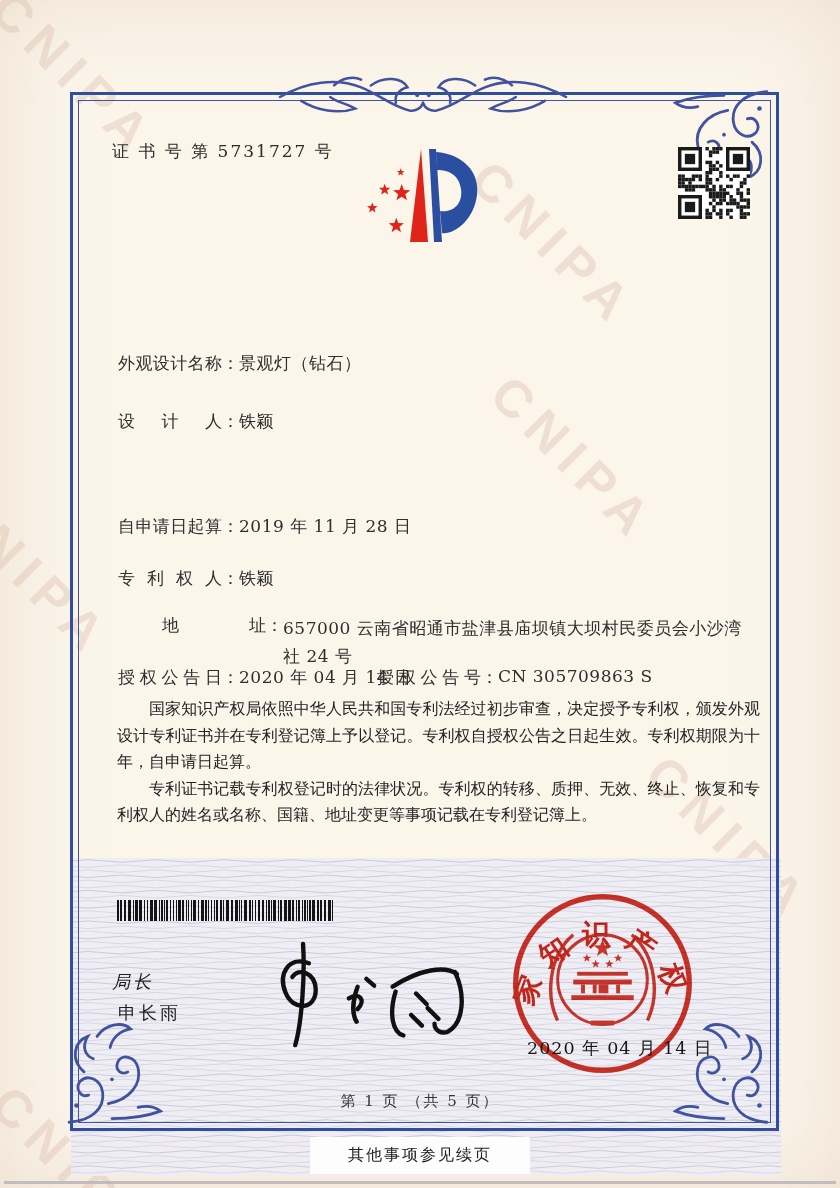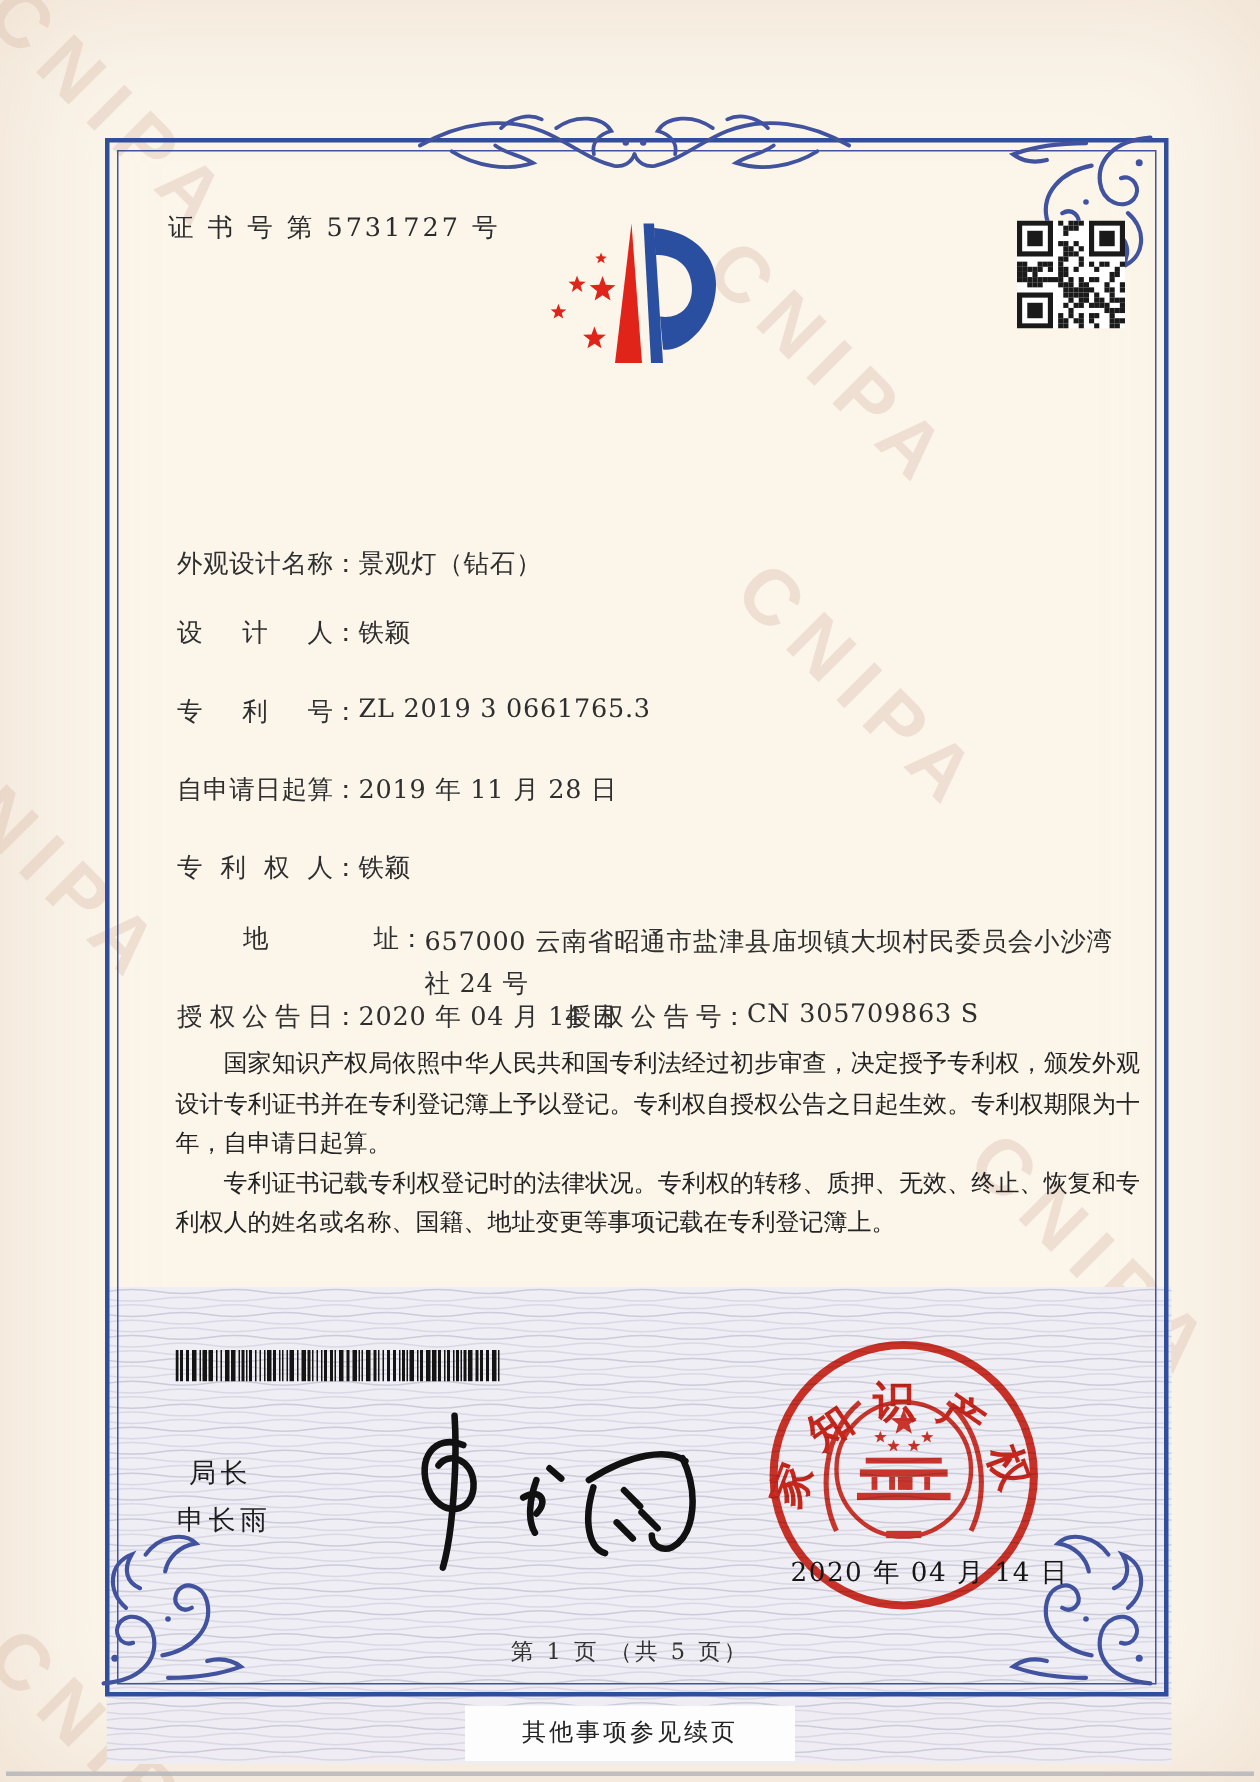--- a/index.html
+++ b/index.html
@@ -39,21 +39,21 @@
   .flabel{display:inline-block; width:104px; text-align:justify; text-align-last:justify;
     text-justify:inter-character; vertical-align:top;}
   .fcolon{display:inline-block; width:17px; vertical-align:top;}
   .fval{display:inline-block; vertical-align:top; letter-spacing:.5px;}
   .fval.wide{white-space:normal; width:466px; line-height:28px;}
   .grant-right{position:absolute; left:259px; top:0;}
   .paras{position:absolute; left:117px; top:696px; width:643px; z-index:4;
     font-size:16px; line-height:26.5px; text-align:justify; color:#232323;}
   .paras p{margin:0; text-indent:2em;}
   .barcode{position:absolute; left:117px; top:900px; z-index:4;}
-  .signer-role{position:absolute; left:126px; top:970px; z-index:4; font-size:18px; letter-spacing:3px; color:#1e1e1e;}
+  .signer-role{position:absolute; left:112px; top:970px; z-index:4; font-size:18px; letter-spacing:3px; color:#1e1e1e;font-style:italic;}
   .signer-name{position:absolute; left:118px; top:1001px; z-index:4; font-size:18px; letter-spacing:3px; color:#1e1e1e;}
   .signature{position:absolute; left:248px; top:938px; z-index:4;}
   .seal{position:absolute; left:505px; top:886px; z-index:5; mix-blend-mode:multiply;}
   .seal-date{position:absolute; left:527px; top:1036px; z-index:6; font-size:17.5px;
     letter-spacing:1px; color:#161616; white-space:nowrap;}
   .page-num{position:absolute; left:0; right:0; top:1092px; z-index:4; text-align:center;
     font-size:15px; letter-spacing:2px; color:#333;}
   .continuation{position:absolute; left:50%; transform:translateX(-50%); top:1137px; z-index:4;
     background:#fdfdfd; padding:8px 38px; font-size:16px; letter-spacing:2px; color:#222; white-space:nowrap;}
   .scan-edge{position:absolute; left:4px; top:1181px; width:832px; height:2.5px;
@@ -322,28 +322,25 @@
       <rect x="65.14285714285714" y="65.14285714285714" width="3.4285714285714284" height="3.4285714285714284" fill="#1a1a1a"></rect>
       <rect x="68.57142857142857" y="65.14285714285714" width="3.4285714285714284" height="3.4285714285714284" fill="#1a1a1a"></rect>
       <rect x="27.428571428571427" y="68.57142857142857" width="3.4285714285714284" height="3.4285714285714284" fill="#1a1a1a"></rect>
       <rect x="30.857142857142854" y="68.57142857142857" width="3.4285714285714284" height="3.4285714285714284" fill="#1a1a1a"></rect>
       <rect x="41.14285714285714" y="68.57142857142857" width="3.4285714285714284" height="3.4285714285714284" fill="#1a1a1a"></rect>
       <rect x="51.42857142857142" y="68.57142857142857" width="3.4285714285714284" height="3.4285714285714284" fill="#1a1a1a"></rect>
       <rect x="61.71428571428571" y="68.57142857142857" width="3.4285714285714284" height="3.4285714285714284" fill="#1a1a1a"></rect>
       <rect x="65.14285714285714" y="68.57142857142857" width="3.4285714285714284" height="3.4285714285714284" fill="#1a1a1a"></rect>
     </svg>
 
-  <div class="frow" style="top:364px;">
+  <div class="frow" style="top:352px;">
     <span class="flabel">外观设计名称</span><span class="fcolon">：</span><span class="fval">景观灯（钻石）</span>
   </div>
   <div class="frow" style="top:410px;">
     <span class="flabel">设计人</span><span class="fcolon">：</span><span class="fval">铁颖</span>
-  </div>
-  <div class="frow" style="top:463px;">
-    <span class="flabel">专利号</span><span class="fcolon">：</span><span class="fval">ZL 2019 3 0661765.3</span>
   </div>
   <div class="frow" style="top:515px;">
     <span class="flabel">自申请日起算</span><span class="fcolon">：</span><span class="fval">2019 年 11 月 28 日</span>
   </div>
   <div class="frow" style="top:567px;">
     <span class="flabel">专利权人</span><span class="fcolon">：</span><span class="fval">铁颖</span>
   </div>
   <div class="frow" style="top:614px;margin-left:44px;">
     <span class="flabel">地址</span><span class="fcolon">：</span><span class="fval wide">657000 云南省昭通市盐津县庙坝镇大坝村民委员会小沙湾社 24 号</span>
   </div>

